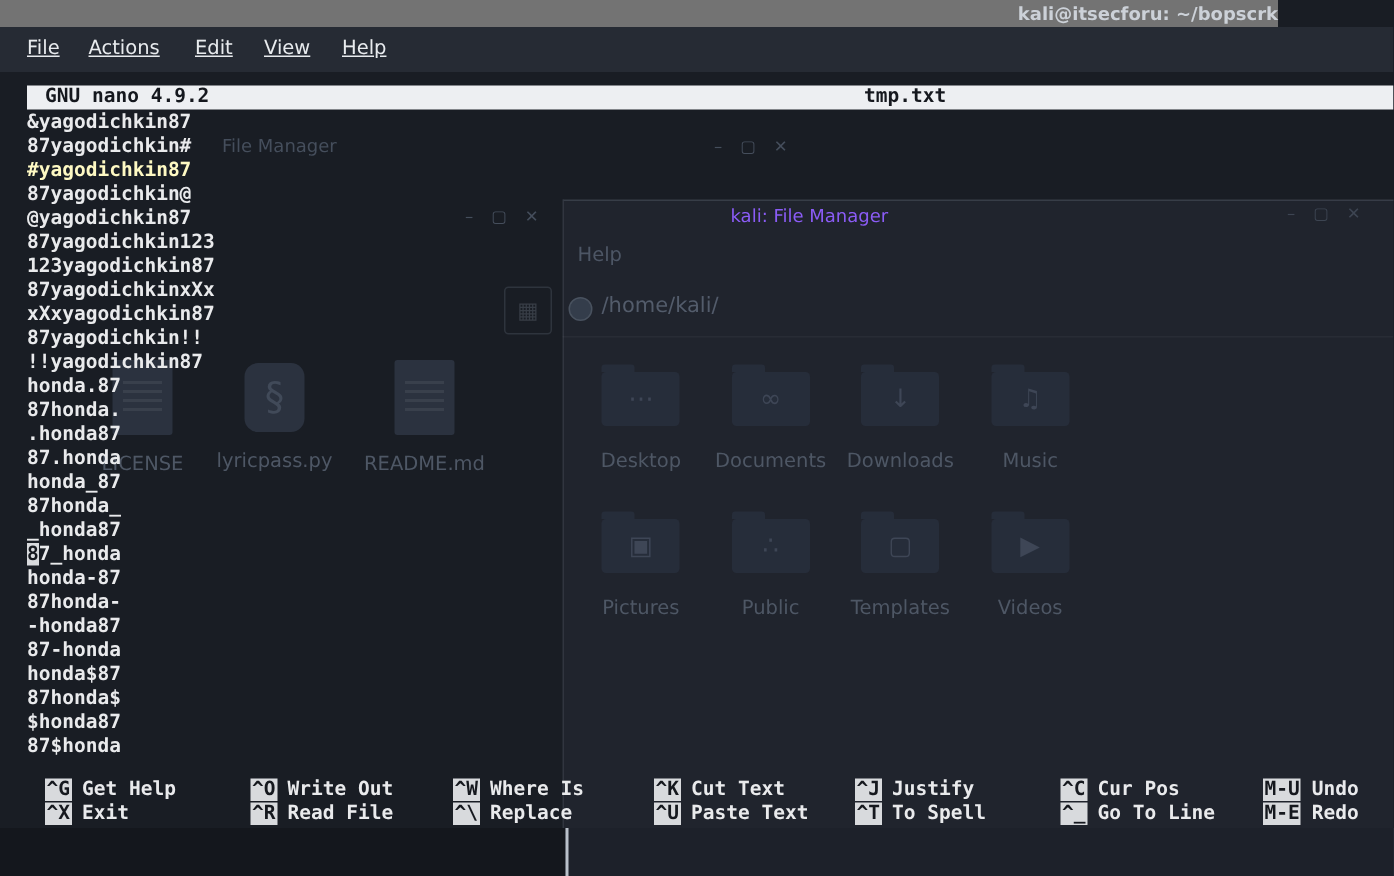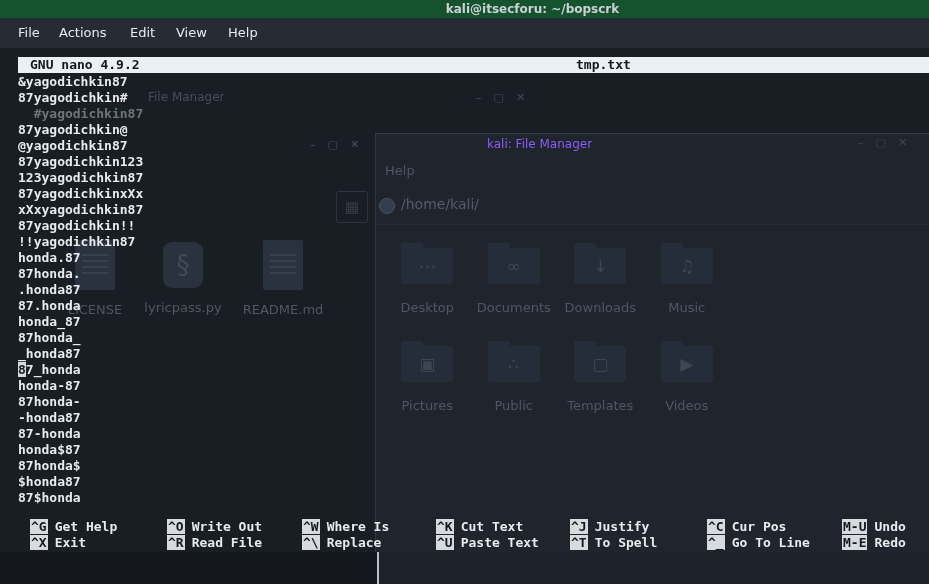--- a/index.html
+++ b/index.html
@@ -41,33 +41,33 @@
     color:#3e4656;font-size:17px;}
   .folder-icon::before{content:"";position:absolute;top:-5px;left:0;width:22px;height:5px;
     background:#262d3a;border-radius:2px 2px 0 0;}
   .folder-label{margin-top:16px;}
 
   .strip-l{left:0;top:552px;width:377px;height:32px;background:#14171d;}
   .strip-r{left:377px;top:552px;width:550px;height:32px;background:#1d212a;
     border-left:2px solid #b9c0c9;border-right:1px solid #3e4653;}
 
   
-  #titlebar{left:0;top:0;width:929px;height:18px;background:#14532d;
+  #titlebar{left:0;top:0;width:852px;height:18px;background:#737373;
     font-size:12px;font-weight:bold;color:#ccd1d8;line-height:18px;
-    text-align:center;padding-left:136px;box-sizing:border-box;}
+    text-align:right;padding-left:136px;box-sizing:border-box;}
   #menubar{left:0;top:18px;width:929px;height:30px;background:#262b34;}
-  .menu-item{position:absolute;top:0;height:30px;line-height:30px;font-size:13px;color:#e8ebee;}
+  .menu-item{position:absolute;top:0;height:30px;line-height:30px;font-size:13px;color:#e8ebee;text-decoration:underline;}
 
   #nanobar{left:18px;top:57px;width:911px;height:16px;background:#edeff2;color:#15181e;line-height:16px;}
   #nano-version{position:absolute;left:12px;top:0;}
   #nano-filename{position:absolute;left:558px;top:0;}
 
   #editor{left:18px;top:74px;}
   .line{height:16px;line-height:16px;white-space:pre;color:#e9eaec;}
-  .line.hl{color:#737373;text-align:right;}
+  .line.hl{color:#fef9c3;}
   .cur{background:#d8dadd;color:#15181e;}
 
   .sc-col{position:absolute;top:519px;padding-left:12px;}
   .sc-row{height:16px;line-height:16px;white-space:pre;color:#e9eaec;}
   .sc-key{background:#d8dadd;color:#15181e;padding:0 1px;margin-right:7px;}
 </style>
 </head>
 <body>
 
 <div class="abs" id="fm-panel"></div>

